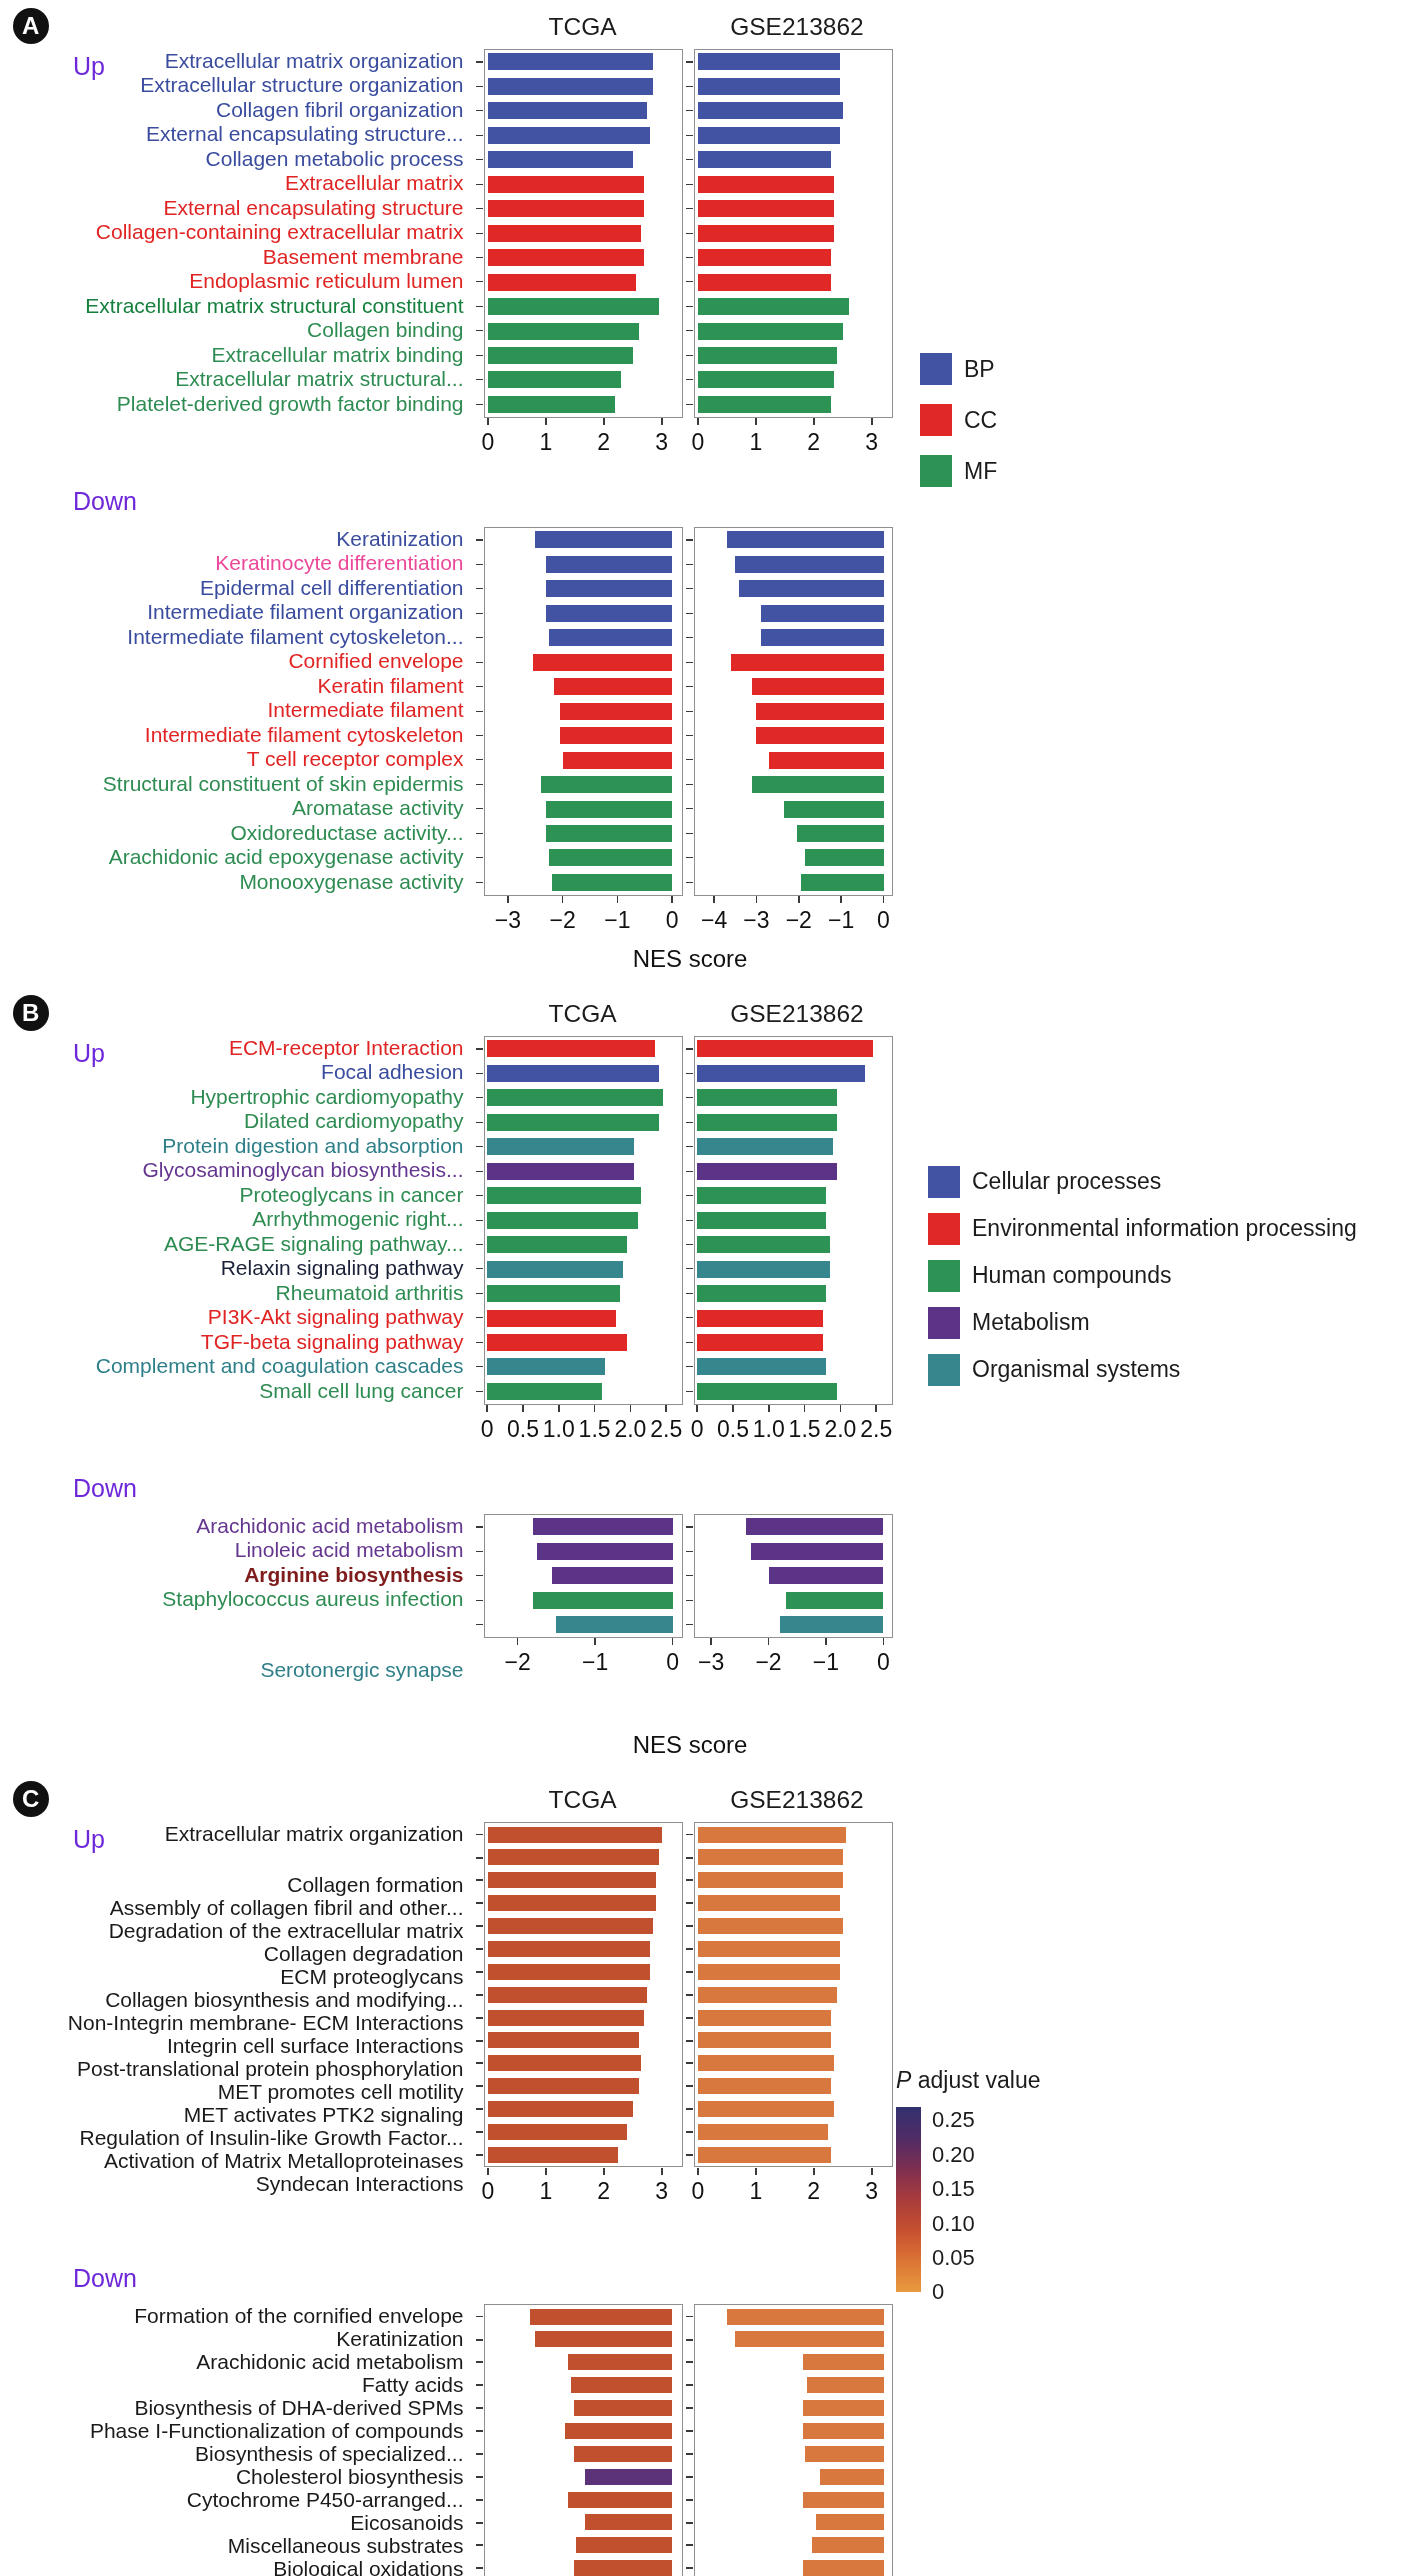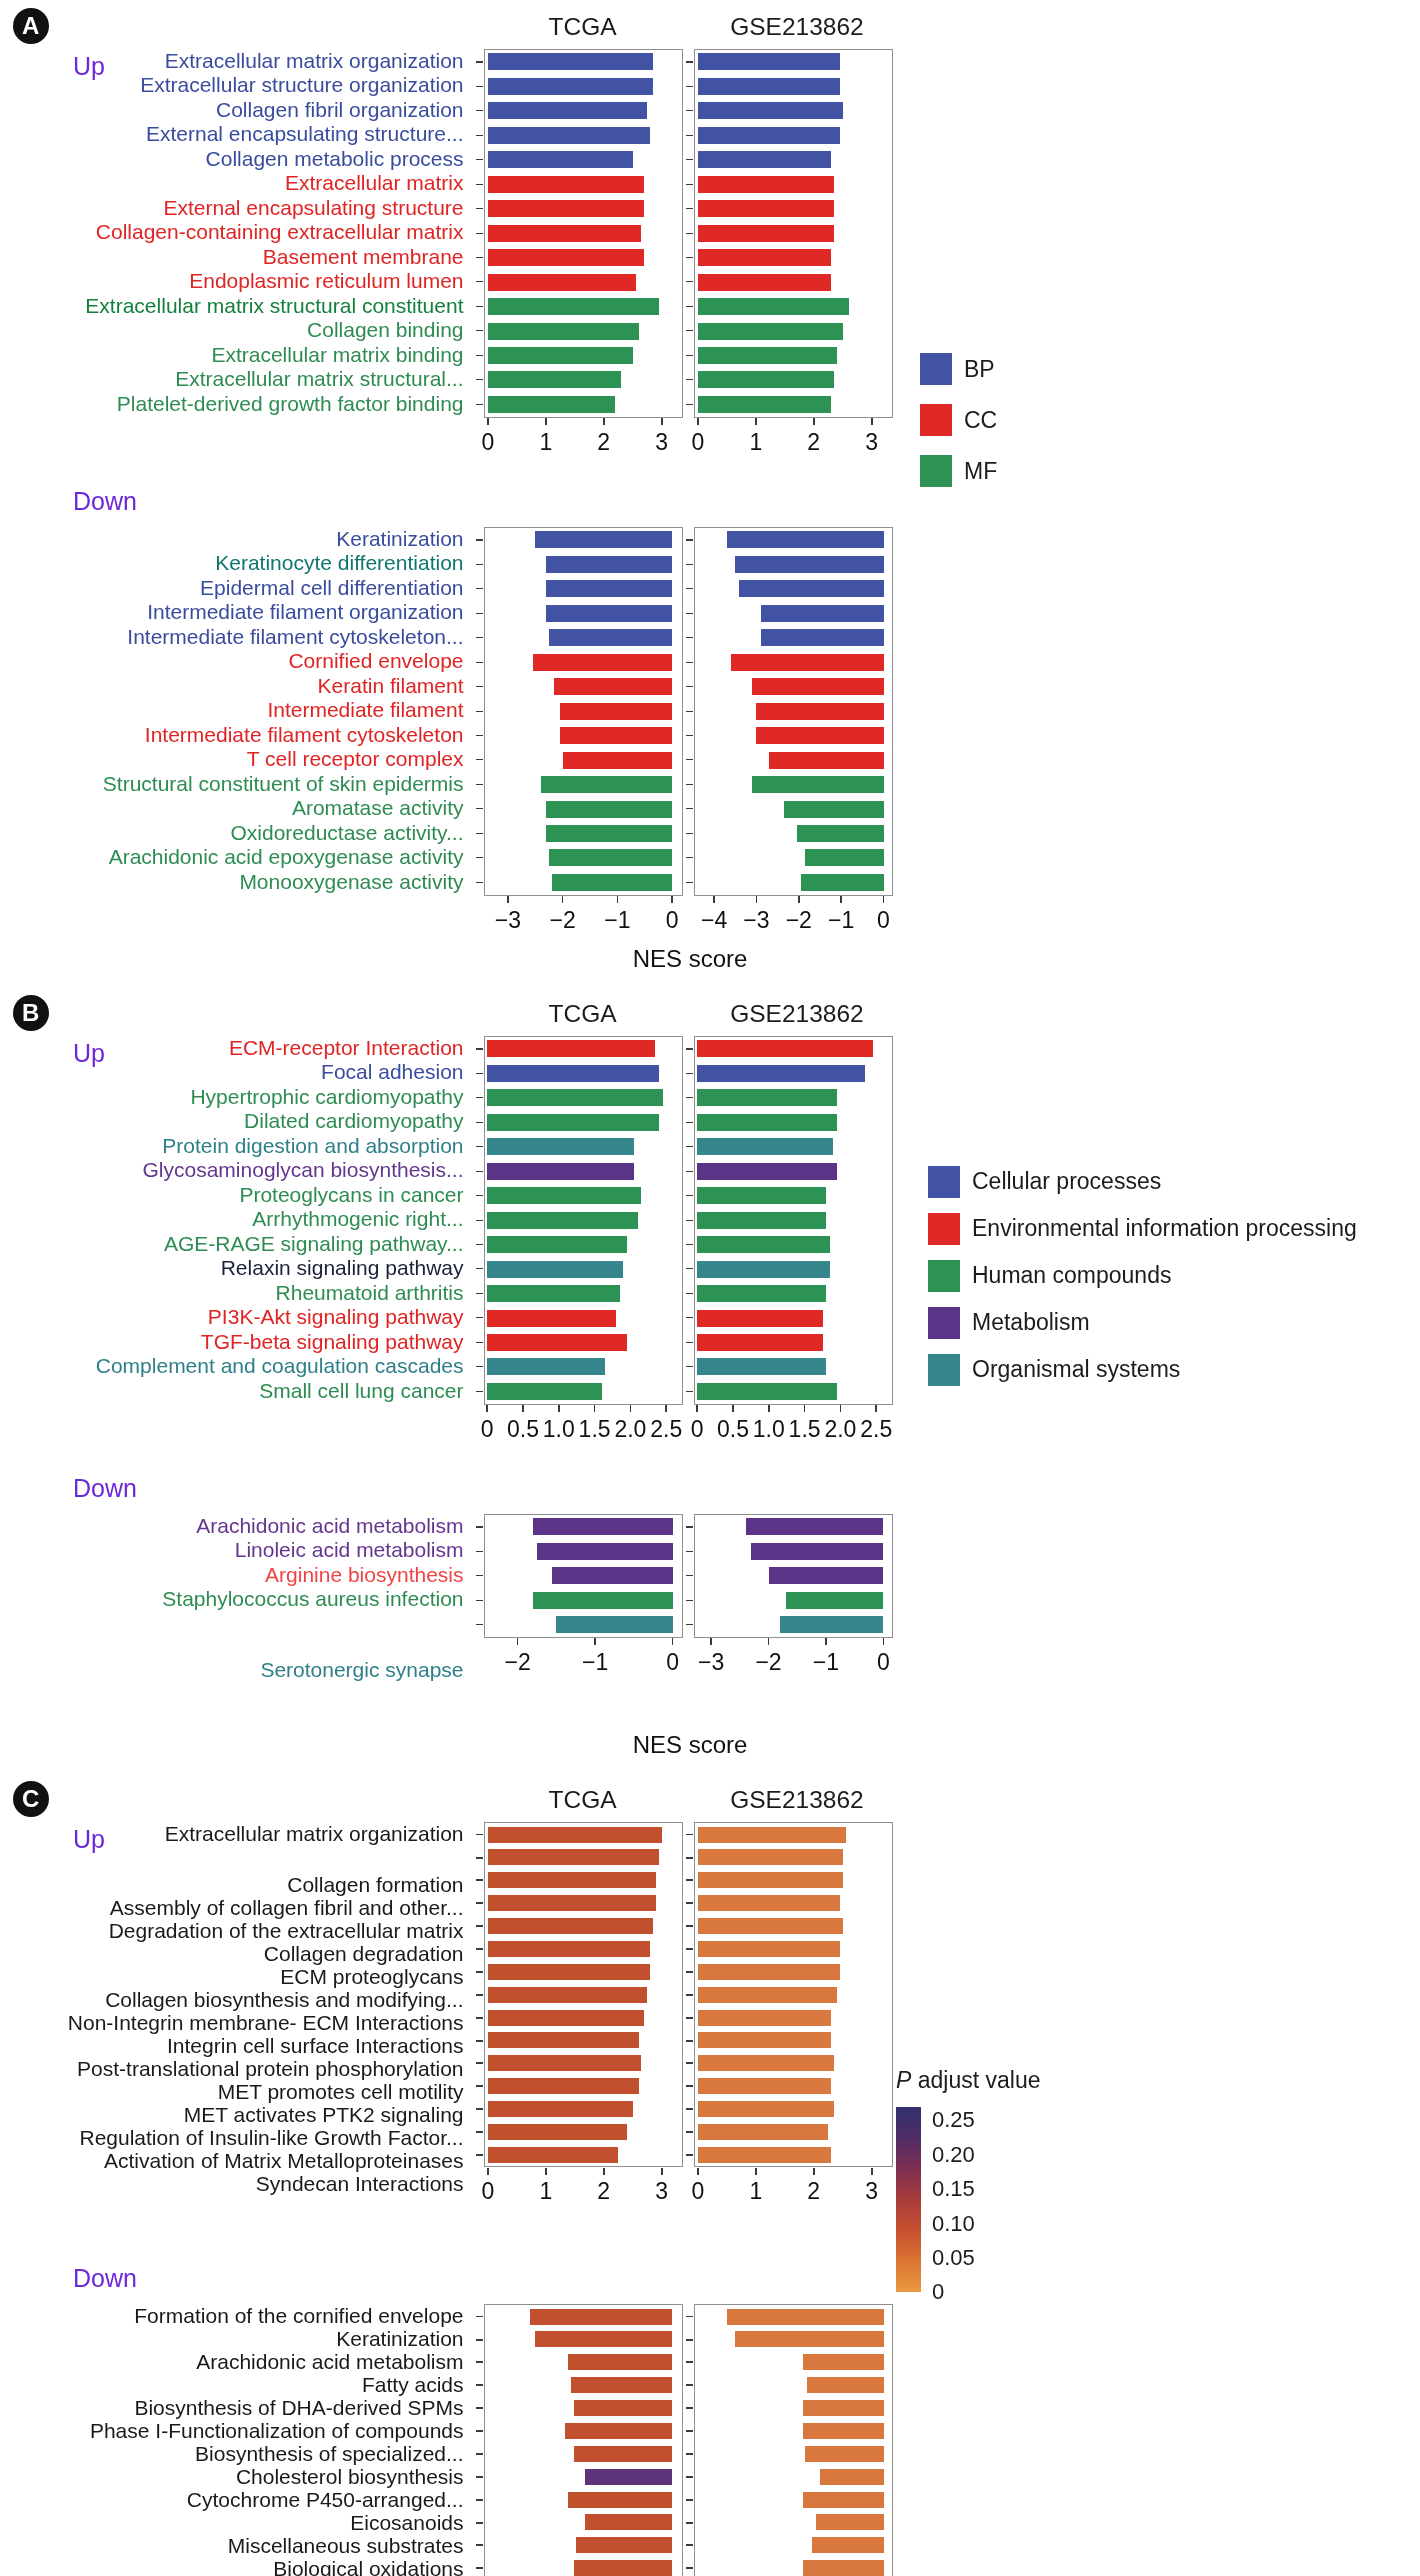--- a/index.html
+++ b/index.html
@@ -148,21 +148,21 @@
           </div>
         </div>
       </div>
     </div>
   <div class="axis-space"></div>
   <div class="updown down-label">Down</div>
   <div class="chart-host">
       <div class="section">
         <div class="labels">
           <div class="cat-label" style="height: 24.5px; color: rgb(58, 76, 158);">Keratinization</div>
-          <div class="cat-label" style="height: 24.5px; color: #0f766e;">Keratinocyte differentiation</div>
+          <div class="cat-label" style="height: 24.5px; color: #ec4899;">Keratinocyte differentiation</div>
           <div class="cat-label" style="height: 24.5px; color: rgb(58, 76, 158);">Epidermal cell differentiation</div>
           <div class="cat-label" style="height: 24.5px; color: rgb(58, 76, 158);">Intermediate filament organization</div>
           <div class="cat-label" style="height: 24.5px; color: rgb(58, 76, 158);">Intermediate filament cytoskeleton...</div>
           <div class="cat-label" style="height: 24.5px; color: rgb(224, 36, 35);">Cornified envelope</div>
           <div class="cat-label" style="height: 24.5px; color: rgb(224, 36, 35);">Keratin filament</div>
           <div class="cat-label" style="height: 24.5px; color: rgb(224, 36, 35);">Intermediate filament</div>
           <div class="cat-label" style="height: 24.5px; color: rgb(224, 36, 35);">Intermediate filament cytoskeleton</div>
           <div class="cat-label" style="height: 24.5px; color: rgb(224, 36, 35);">T cell receptor complex</div>
           <div class="cat-label" style="height: 24.5px; color: rgb(46, 140, 82);">Structural constituent of skin epidermis</div>
           <div class="cat-label" style="height: 24.5px; color: rgb(46, 140, 82);">Aromatase activity</div>
@@ -398,21 +398,21 @@
         </div>
       </div>
     </div>
   <div class="axis-space"></div>
   <div class="updown down-label">Down</div>
   <div class="chart-host">
       <div class="section">
         <div class="labels">
           <div class="cat-label" style="height: 24.5px; color: rgb(100, 54, 143);">Arachidonic acid metabolism</div>
           <div class="cat-label" style="height: 24.5px; color: rgb(100, 54, 143);">Linoleic acid metabolism</div>
-          <div class="cat-label" style="height: 24.5px; color: #ef4444;">Arginine biosynthesis</div>
+          <div class="cat-label" style="height: 24.5px; color: #7f1d1d; font-weight: bold;">Arginine biosynthesis</div>
           <div class="cat-label" style="height: 24.5px; color: rgb(46, 140, 82);">Staphylococcus aureus infection</div>
           <div class="cat-label" style="height: 24.5px; color: rgb(46, 127, 136); margin-top: 46px;">Serotonergic synapse</div>
         </div>
         <div class="plotwrap">
           <div class="plotbox" style="height: 122px;">
             <div class="ytick" style="top: 11.4px;"></div>
             <div class="bar" style="left: 24.4094%; width: 70.8661%; top: 3.5px; height: 17.4px; background: rgb(91, 52, 135);"></div>
             <div class="ytick" style="top: 36px;"></div>
             <div class="bar" style="left: 26.378%; width: 68.8976%; top: 28px; height: 17.4px; background: rgb(91, 52, 135);"></div>
             <div class="ytick" style="top: 60px;"></div>

